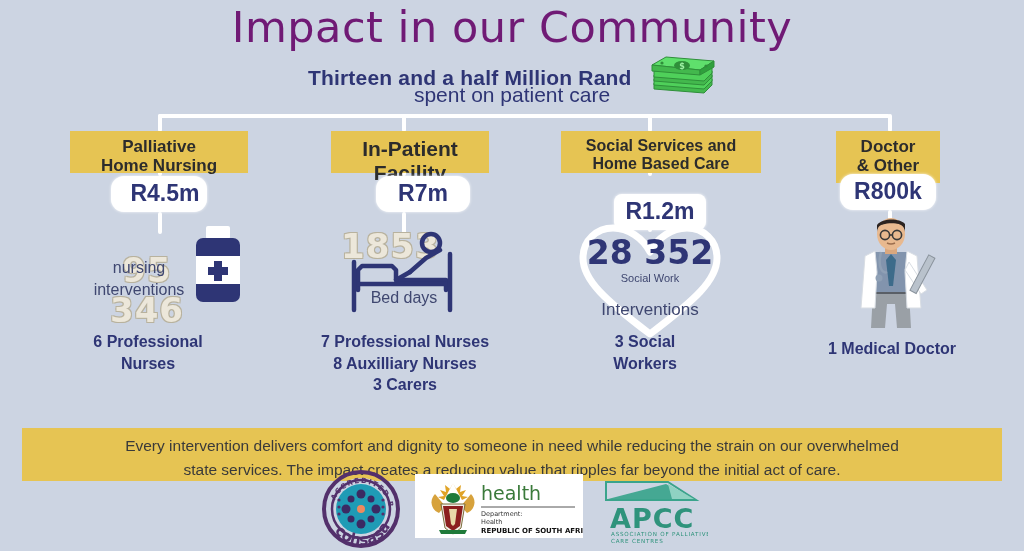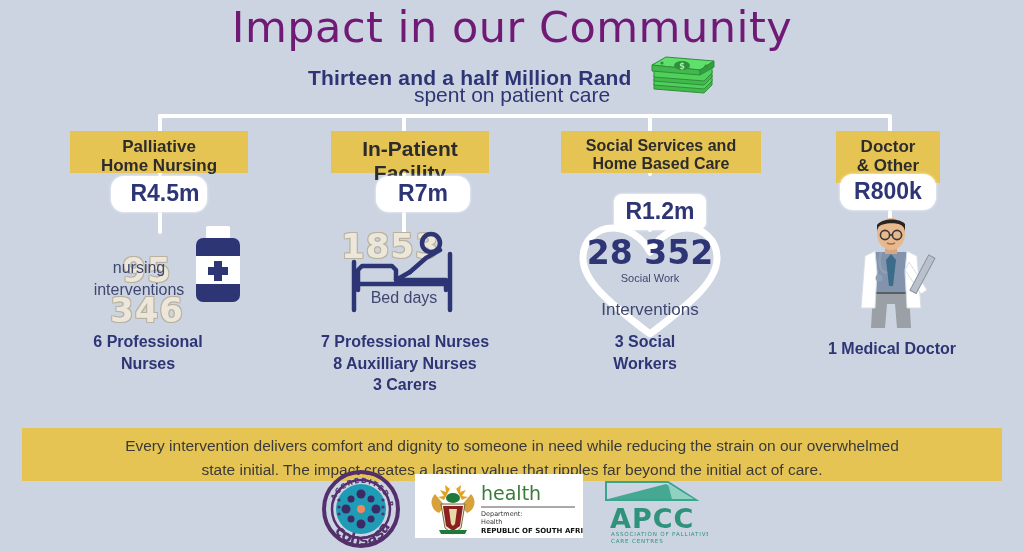--- a/index.html
+++ b/index.html
@@ -265,21 +265,21 @@
     <path d="M44 27 Q48 29 52 27" fill="none" stroke="#9c6e4e" stroke-width="1.4"></path>
   </svg>
 </span>
 
 <div class="staff" style="left:800px; top:338px; width:184px;">
   <div>1 Medical Doctor</div>
 </div>
 
 <div id="banner">
   <div>Every intervention delivers comfort and dignity to someone in need while reducing the strain on our overwhelmed</div>
-  <div>state initial. The impact creates a lasting value that ripples far beyond the initial act of care.</div>
+  <div>state services. The impact creates a reducing value that ripples far beyond the initial act of care.</div>
 </div>
 
 <div id="logos">
 
   <span class="logo" style="left:317px; top:3px;">
     <svg width="88" height="80" viewBox="0 0 88 80">
       <circle cx="44" cy="40" r="37" fill="none" stroke="#53306b" stroke-width="4"></circle>
       <circle cx="44" cy="40" r="31" fill="#ccd4e2"></circle>
       <circle cx="44" cy="40" r="29" fill="none" stroke="#53306b" stroke-width="2.5"></circle>
       <circle cx="44" cy="40" r="25" fill="#1f9bb5"></circle>

